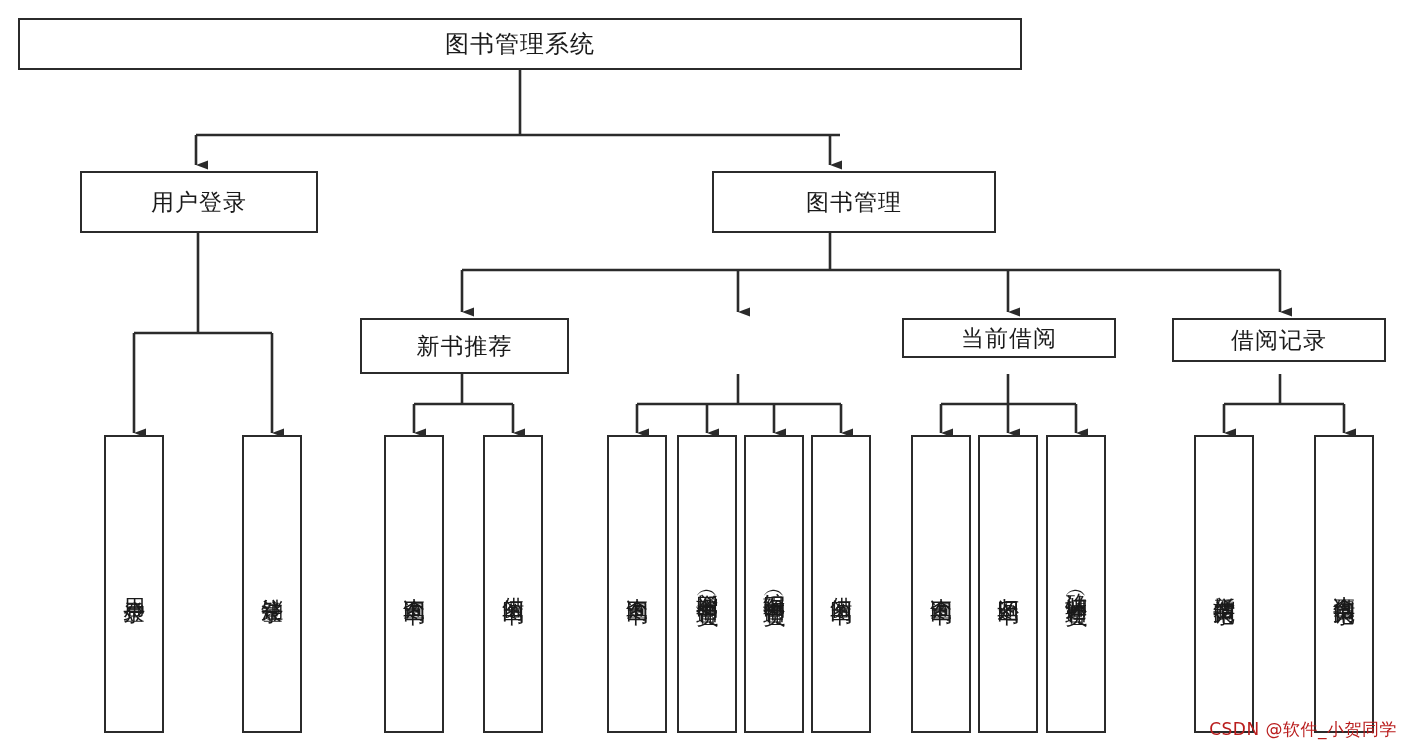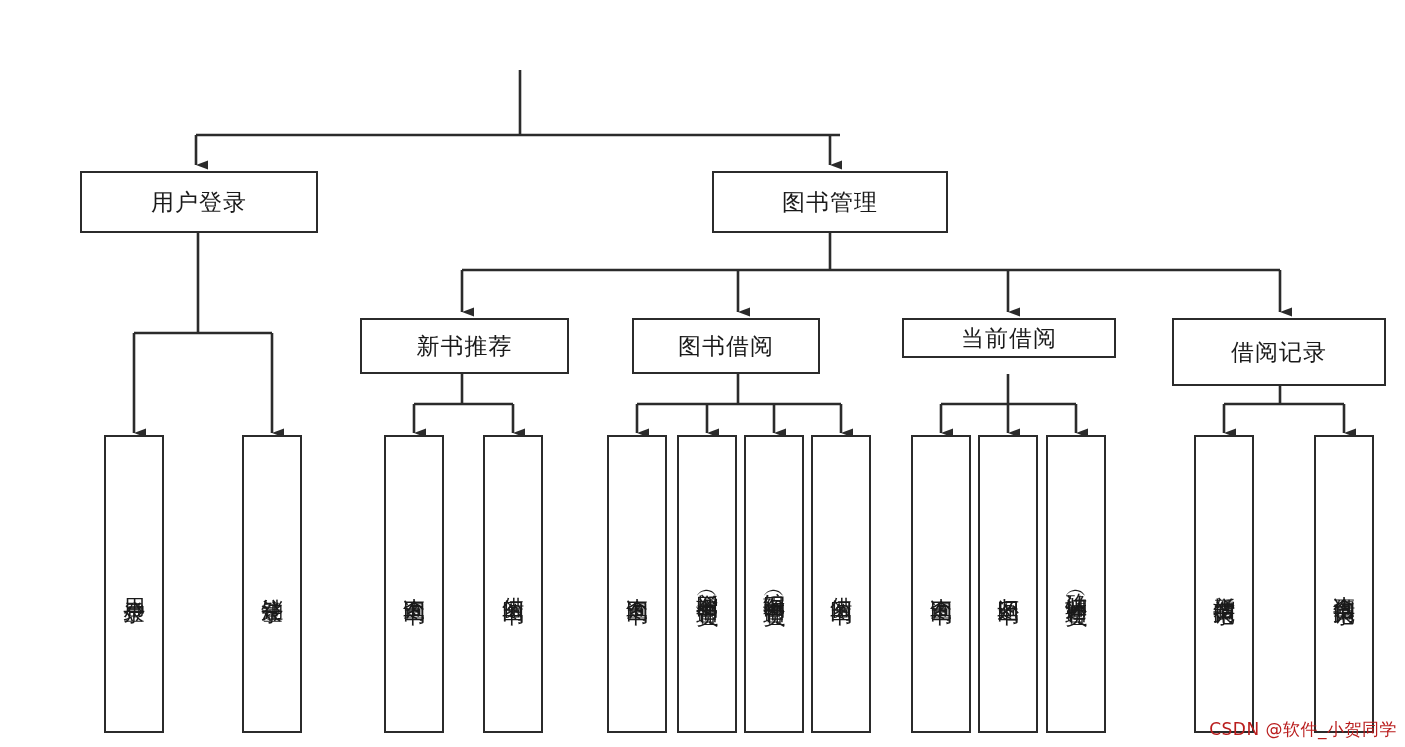--- a/index.html
+++ b/index.html
@@ -114,42 +114,42 @@
       <path d="M1008,404 L1008,433" marker-end="url(#arrow)"></path>
       <path d="M1076,404 L1076,433" marker-end="url(#arrow)"></path>
 
       <path d="M1280,374 L1280,404"></path>
       <path d="M1224,404 L1344,404"></path>
       <path d="M1224,404 L1224,433" marker-end="url(#arrow)"></path>
       <path d="M1344,404 L1344,433" marker-end="url(#arrow)"></path>
     </g>
   </svg>
 
+  <div class="node horiz root" style="left:18px; top:18px; width:1004px; height:52px;">
+    <span>图书管理系统</span>
+  </div>
 
   <div class="node horiz" style="left:80px; top:171px; width:238px; height:62px;">
     <span>用户登录</span>
   </div>
 
-  <div class="node horiz" style="left:712px; top:171px; width:236px; height:62px;font-family:Liberation Serif, serif;">
+  <div class="node horiz" style="left:712px; top:171px; width:284px; height:62px;font-family:Liberation Serif, serif;">
     <span>图书管理</span>
   </div>
 
   <div class="node horiz" style="left:360px; top:318px; width:209px; height:56px;">
     <span>新书推荐</span>
   </div>
 
-  <div class="node horiz" style="left:632px; top:318px; width:188px; height:56px;">
-    <span>图书借阅</span>
-  </div>
 
   <div class="node horiz" style="left:902px; top:318px; width:214px; height:40px;">
     <span>当前借阅</span>
   </div>
 
-  <div class="node horiz" style="left:1172px; top:318px; width:214px; height:68px;">
+  <div class="node horiz" style="left:1172px; top:318px; width:214px; height:44px;">
     <span>借阅记录</span>
   </div>
 
   <div class="node vert" style="left:104px; top:435px; width:60px; height:298px;">
     <span class="vlabel">用户登录</span>
   </div>
 
   <div class="node vert" style="left:242px; top:435px; width:60px; height:298px;">
     <span class="vlabel">注销登录</span>
   </div>

